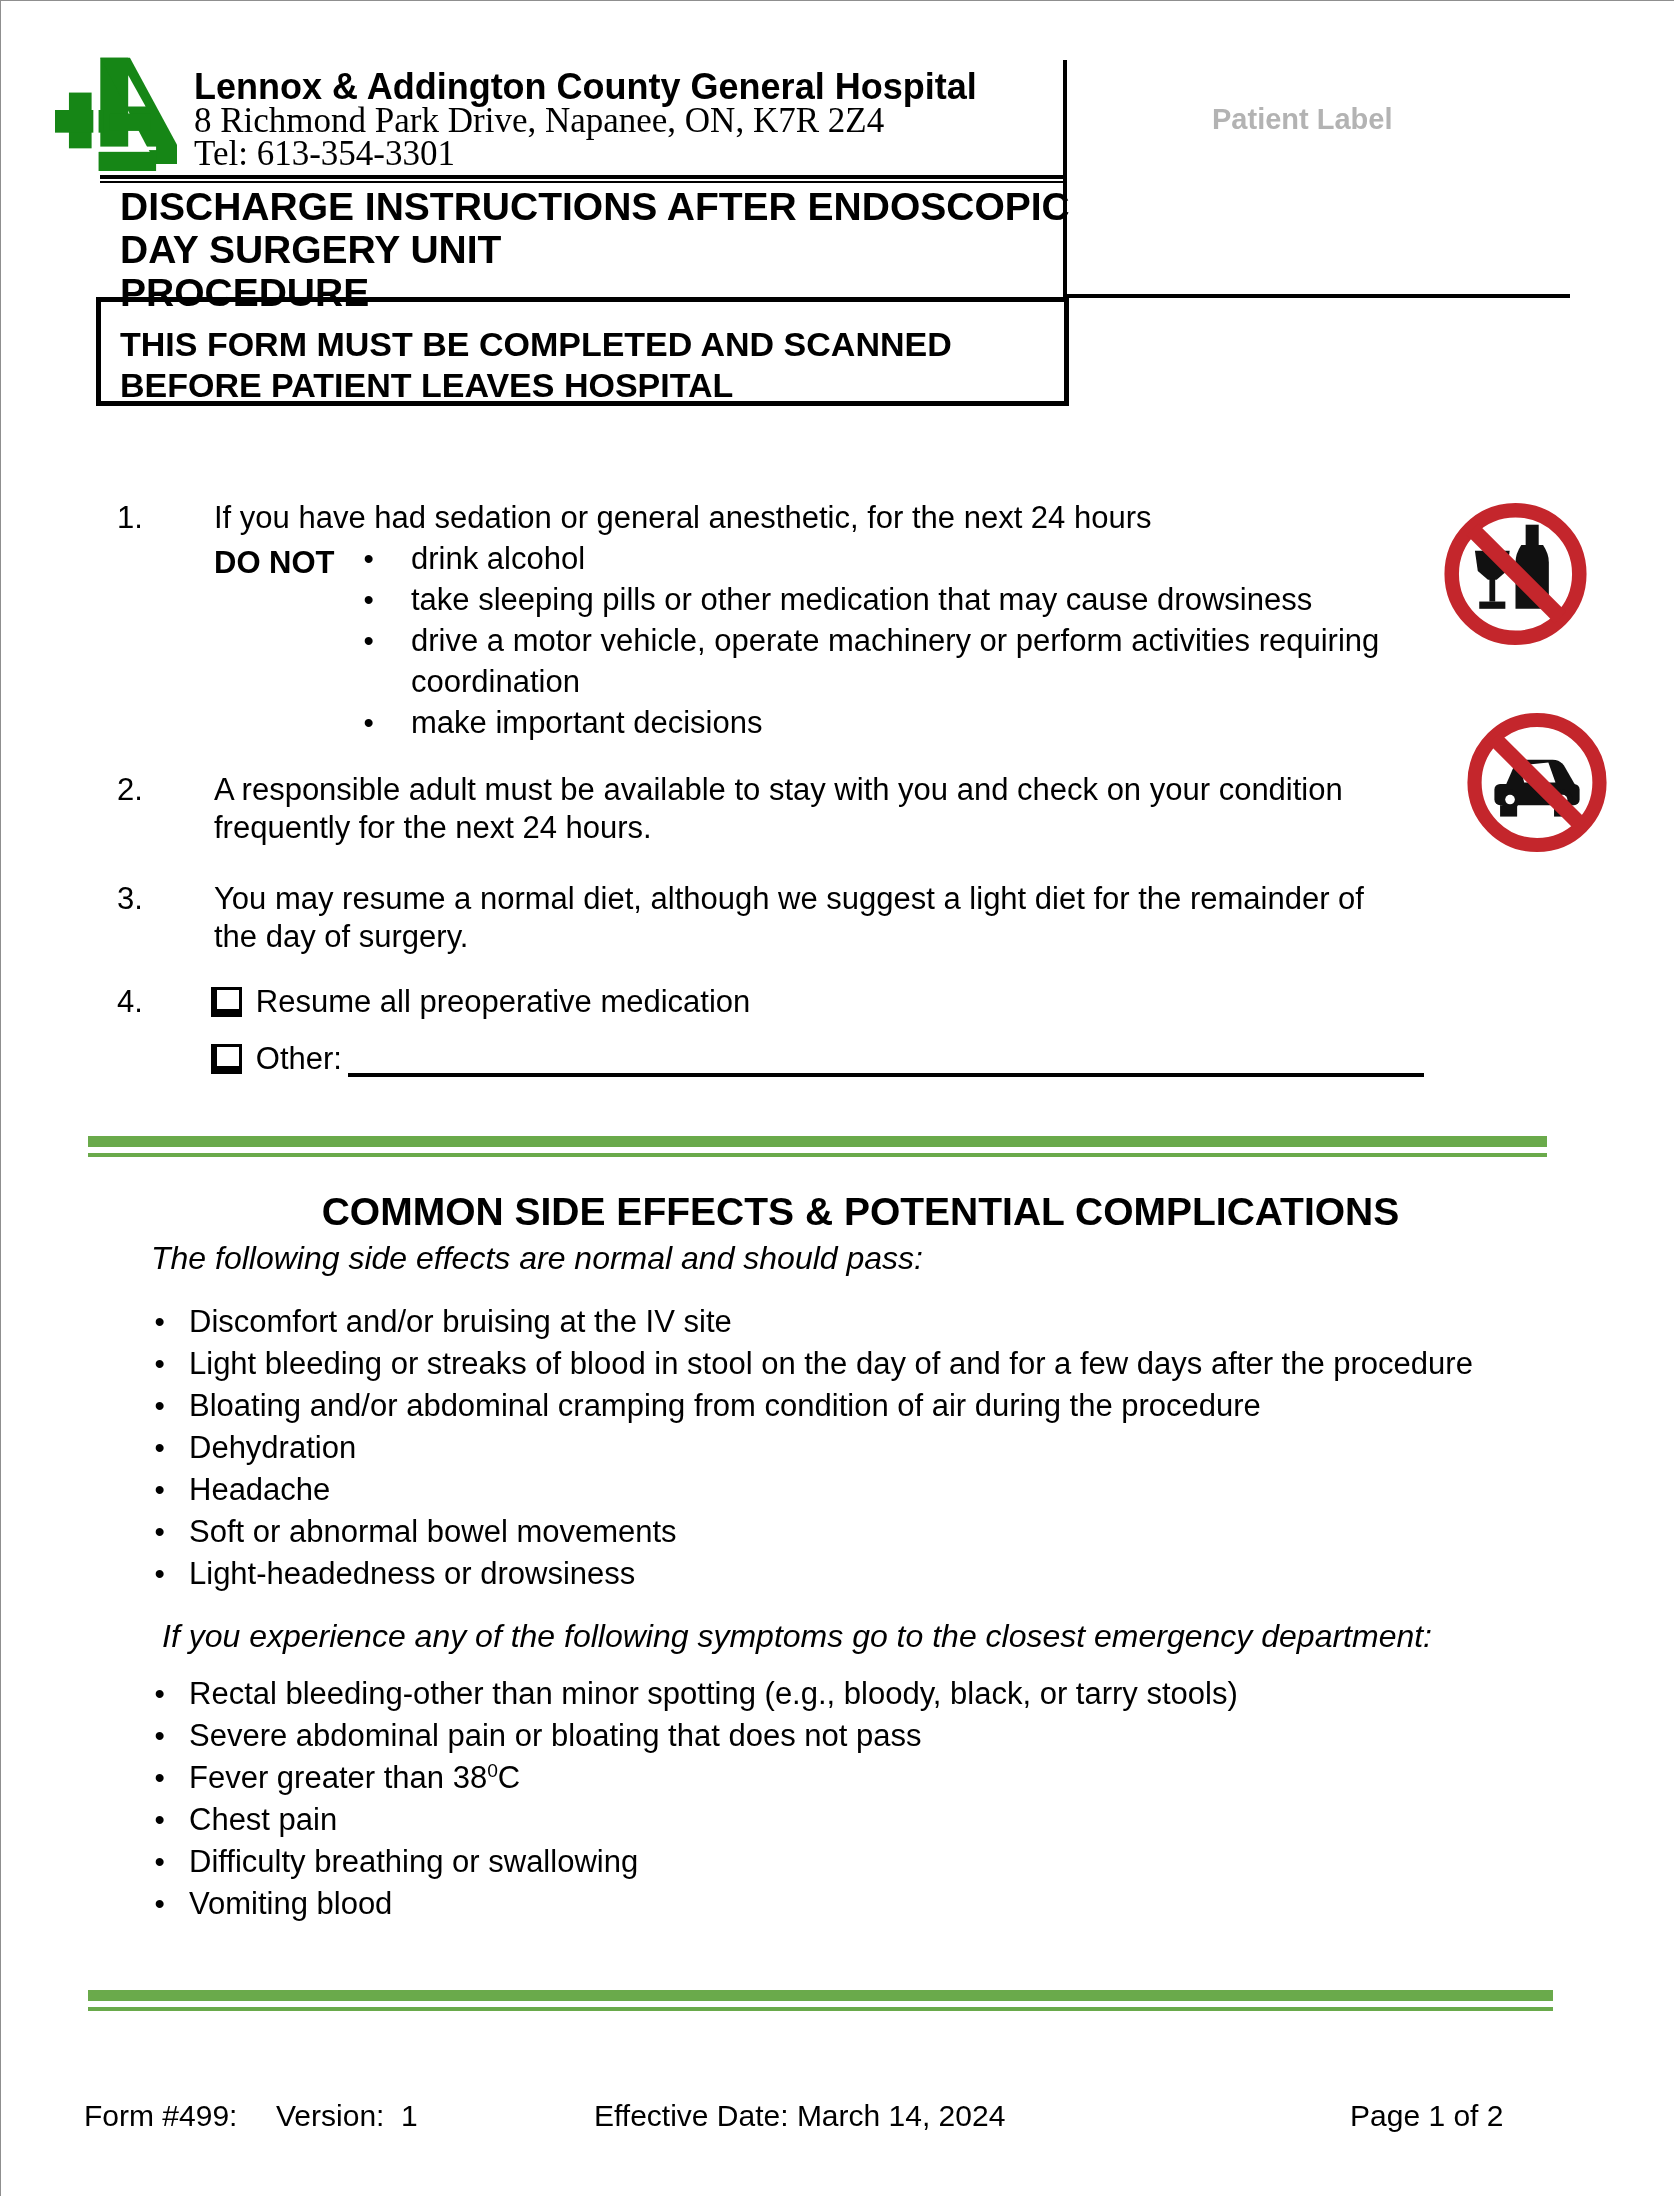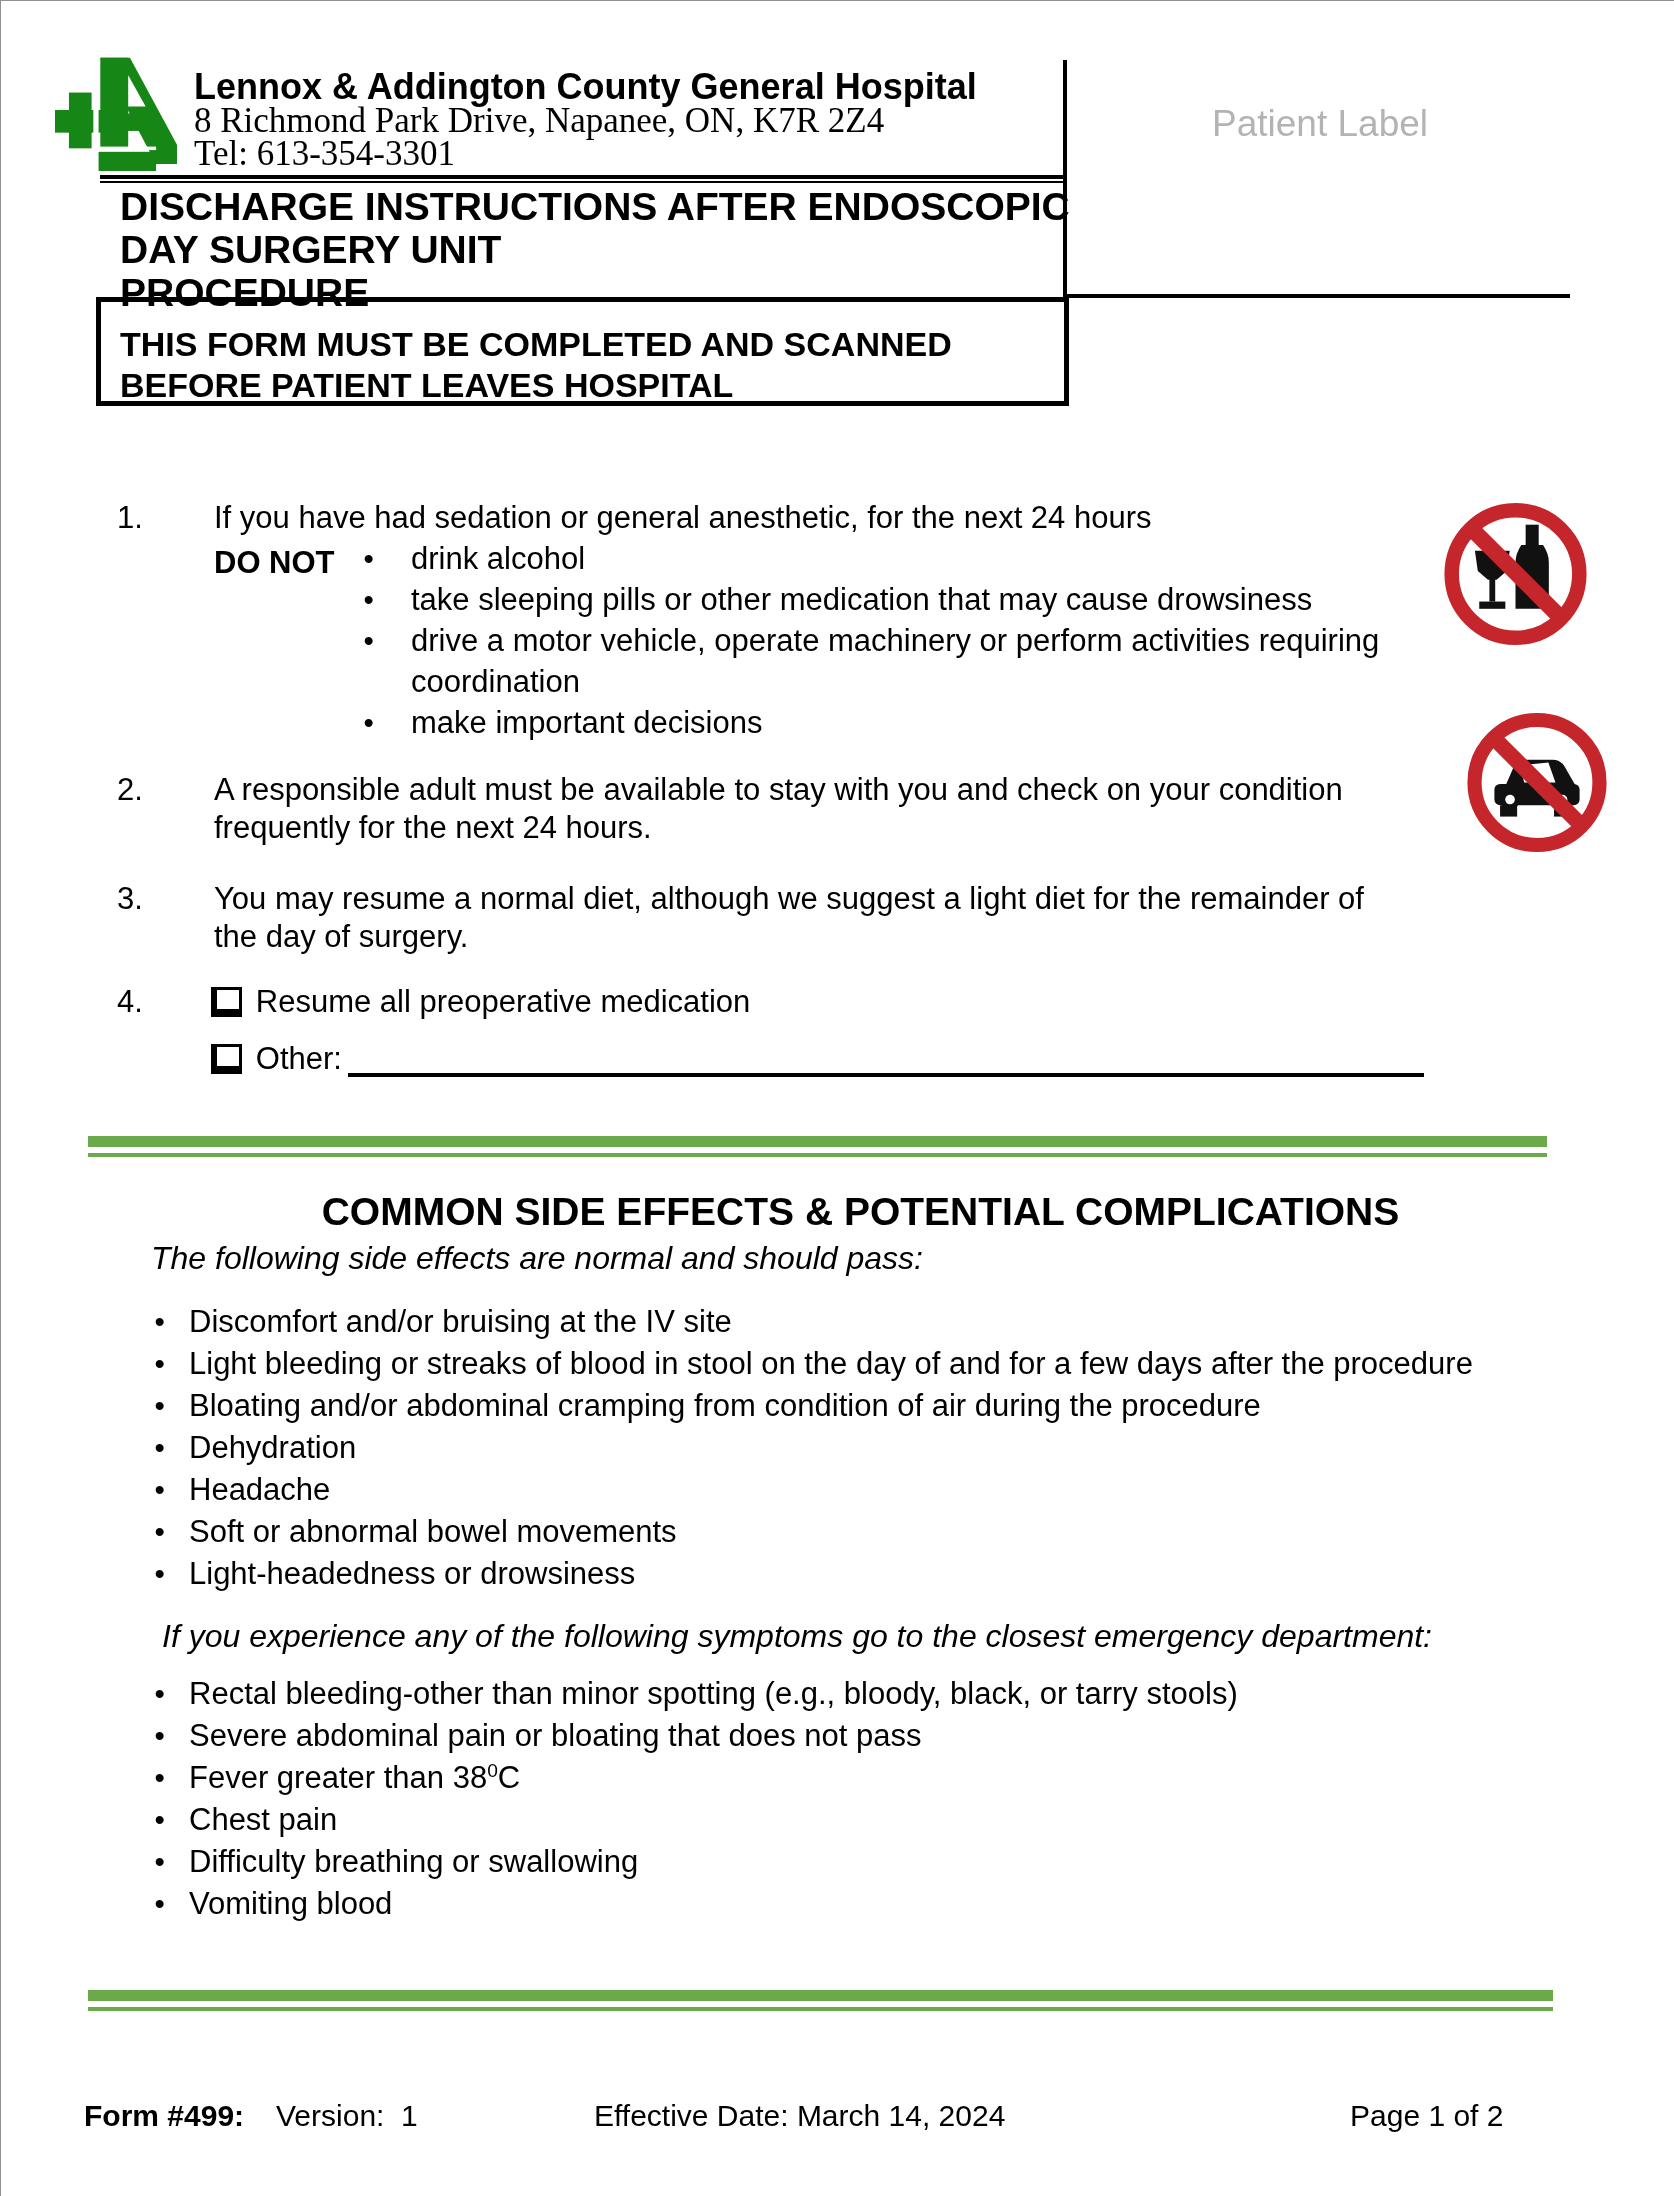--- a/index.html
+++ b/index.html
@@ -12,21 +12,21 @@
   .line{white-space:pre;}
   
   .hospital-name{left:193px; top:66px; font-size:36px; font-weight:bold; line-height:39px; white-space:pre;}
   .hospital-address{left:193px; top:101px; font-family:"Liberation Serif", serif; font-size:35px; line-height:38px; white-space:pre;}
   .hospital-tel{left:193px; top:134px; font-family:"Liberation Serif", serif; font-size:35px; line-height:38px; white-space:pre;}
   .dbl-rule{left:99px; top:174px; width:967px;}
   .dbl-rule .r1{height:3.6px; background:#000;}
   .dbl-rule .r2{height:1.8px; background:#000; margin-top:2.7px;}
   .vline{left:1062px; top:59px; width:3.6px; height:236px; background:#000;}
   .hline{left:1062px; top:293px; width:507px; height:3.6px; background:#000;}
-  .patient-label{left:1211px; top:102px; font-size:37px; color:var(--gray,#b3b3b3);}
+  .patient-label{left:1211px; top:102px; font-size:29px; color:var(--gray,#b3b3b3);font-weight:bold;}
   .doc-title{left:119px; top:184px; font-size:39px; font-weight:bold; line-height:43px;}
   .notice-box{
     left:95px; top:296px; width:973px; height:109px; box-sizing:border-box;
     border:5.4px solid #000; padding:21.5px 0 0 19px;
   }
   .notice-box .line{font-size:34px; font-weight:bold; line-height:41px;}
   
   .num-item{display:flex; font-size:31px; line-height:38px;}
   .num-item .num{width:97px; flex:0 0 97px;}
   .do-not{left:213px; top:543px; font-size:31px; font-weight:bold; line-height:38px;}
@@ -252,19 +252,19 @@
         <span class="dot">•</span>
         <span class="btxt">Vomiting blood</span>
       </div>
     </div>
 
   <div class="abs green-rule" style="left:87px; top:1989px; width:1465px;">
     <div class="bar"></div>
       <div class="thin"></div>
   </div>
 
-  <div class="abs footer-item" style="left:83px;font-weight:bold;">Form #499:</div>
+  <div class="abs footer-item" style="left:83px;">Form #499:</div>
   <div class="abs footer-item" style="left:275px;">Version:  1</div>
   <div class="abs footer-item" style="left:593px;">Effective Date: March 14, 2024</div>
   <div class="abs footer-item" style="left:1349px;">Page 1 of 2</div>
 
 </div>
 
 
 </body></html>

